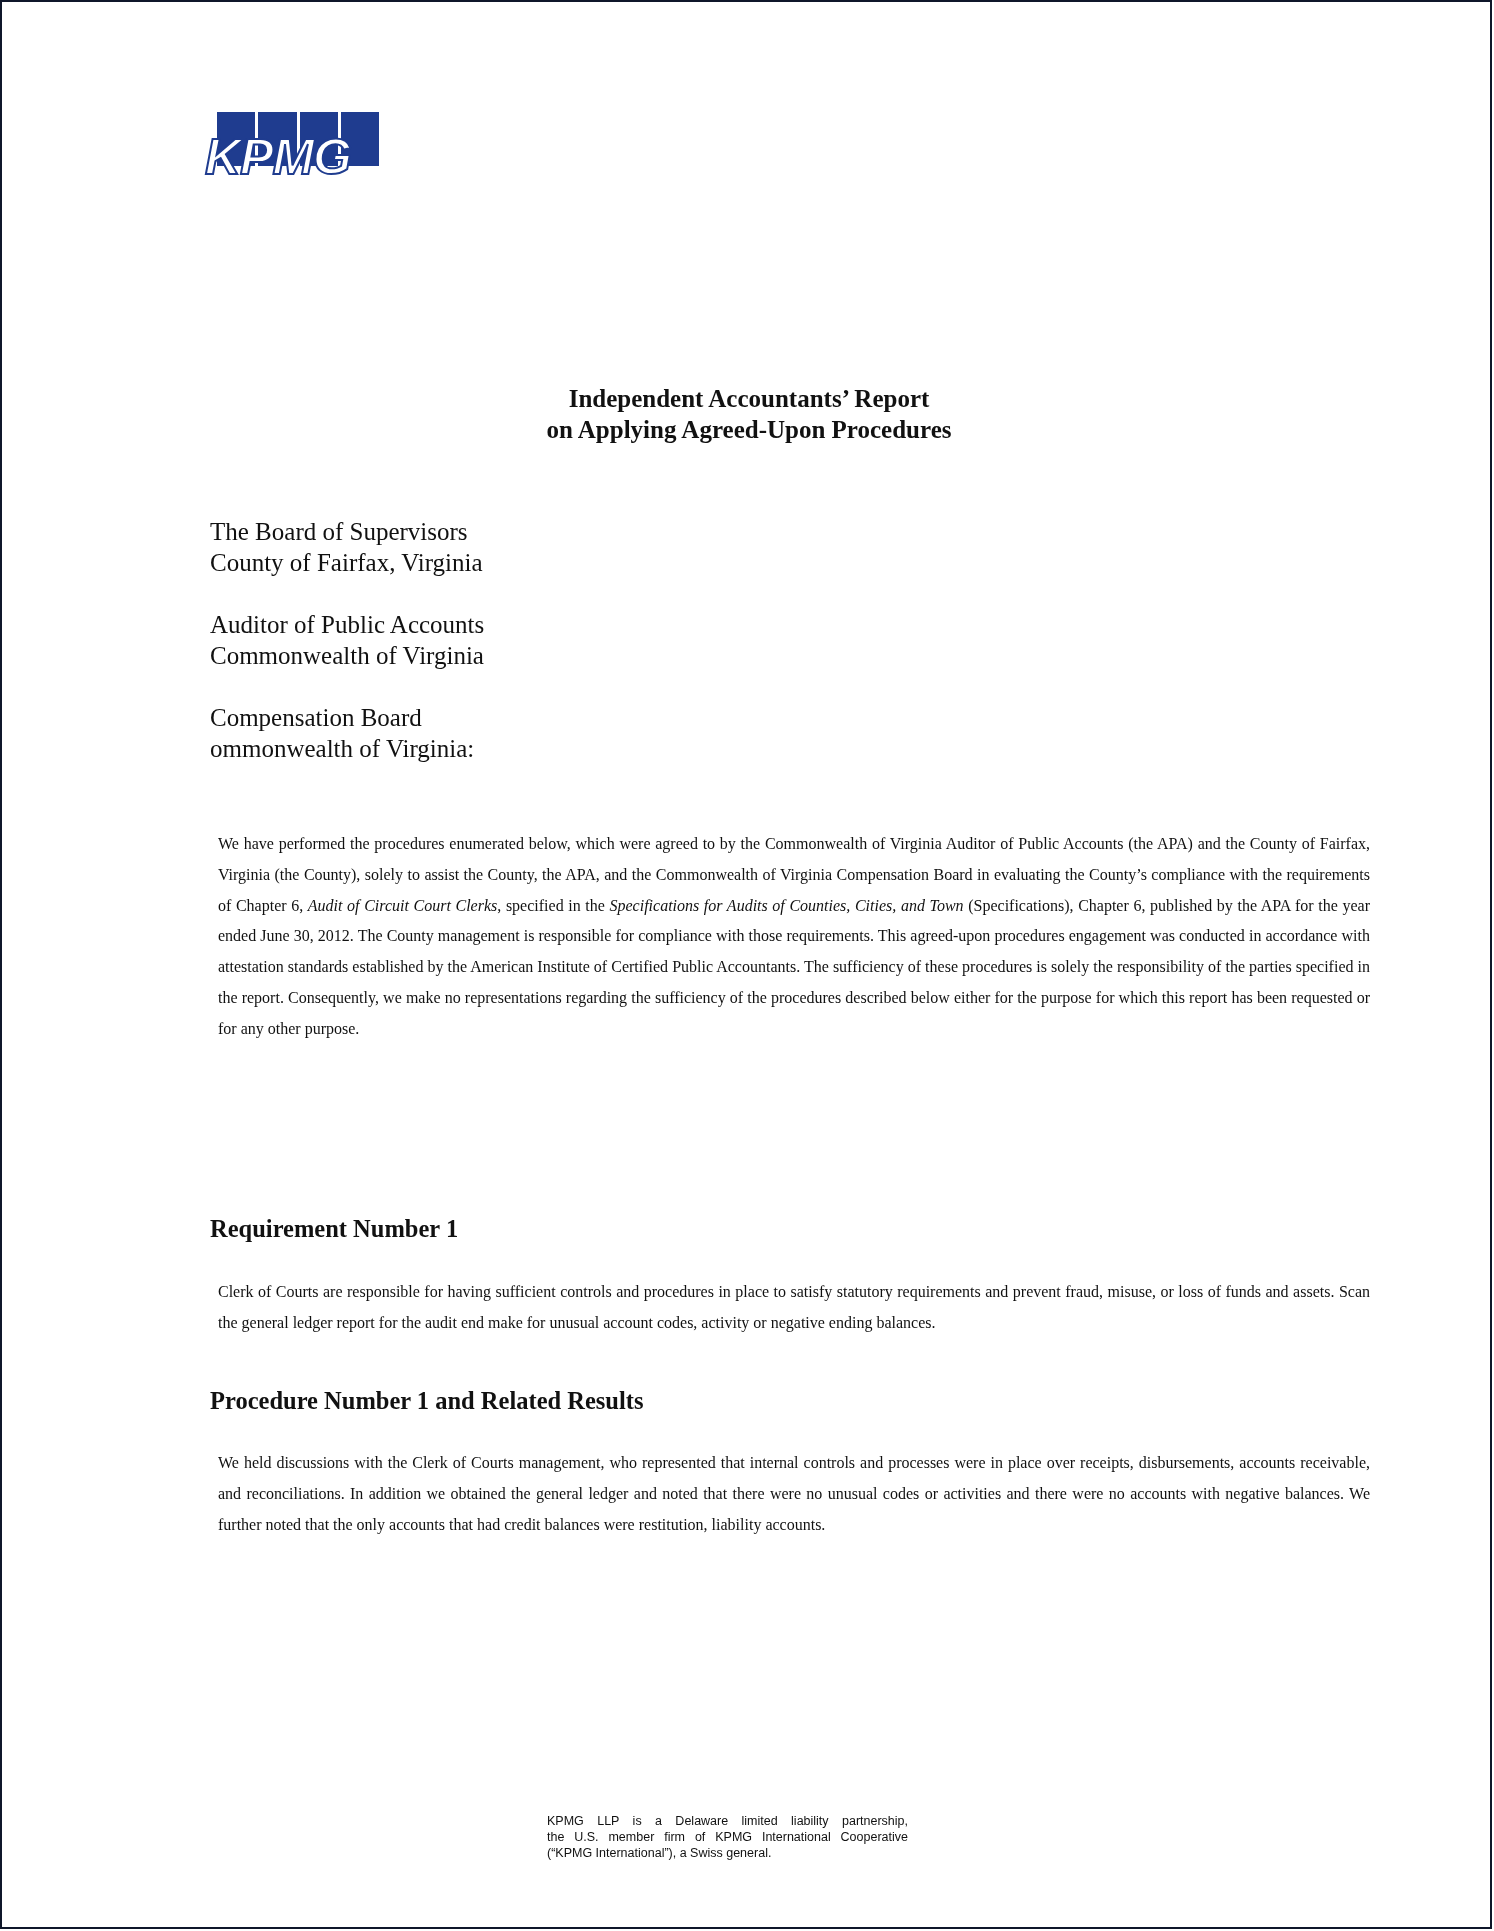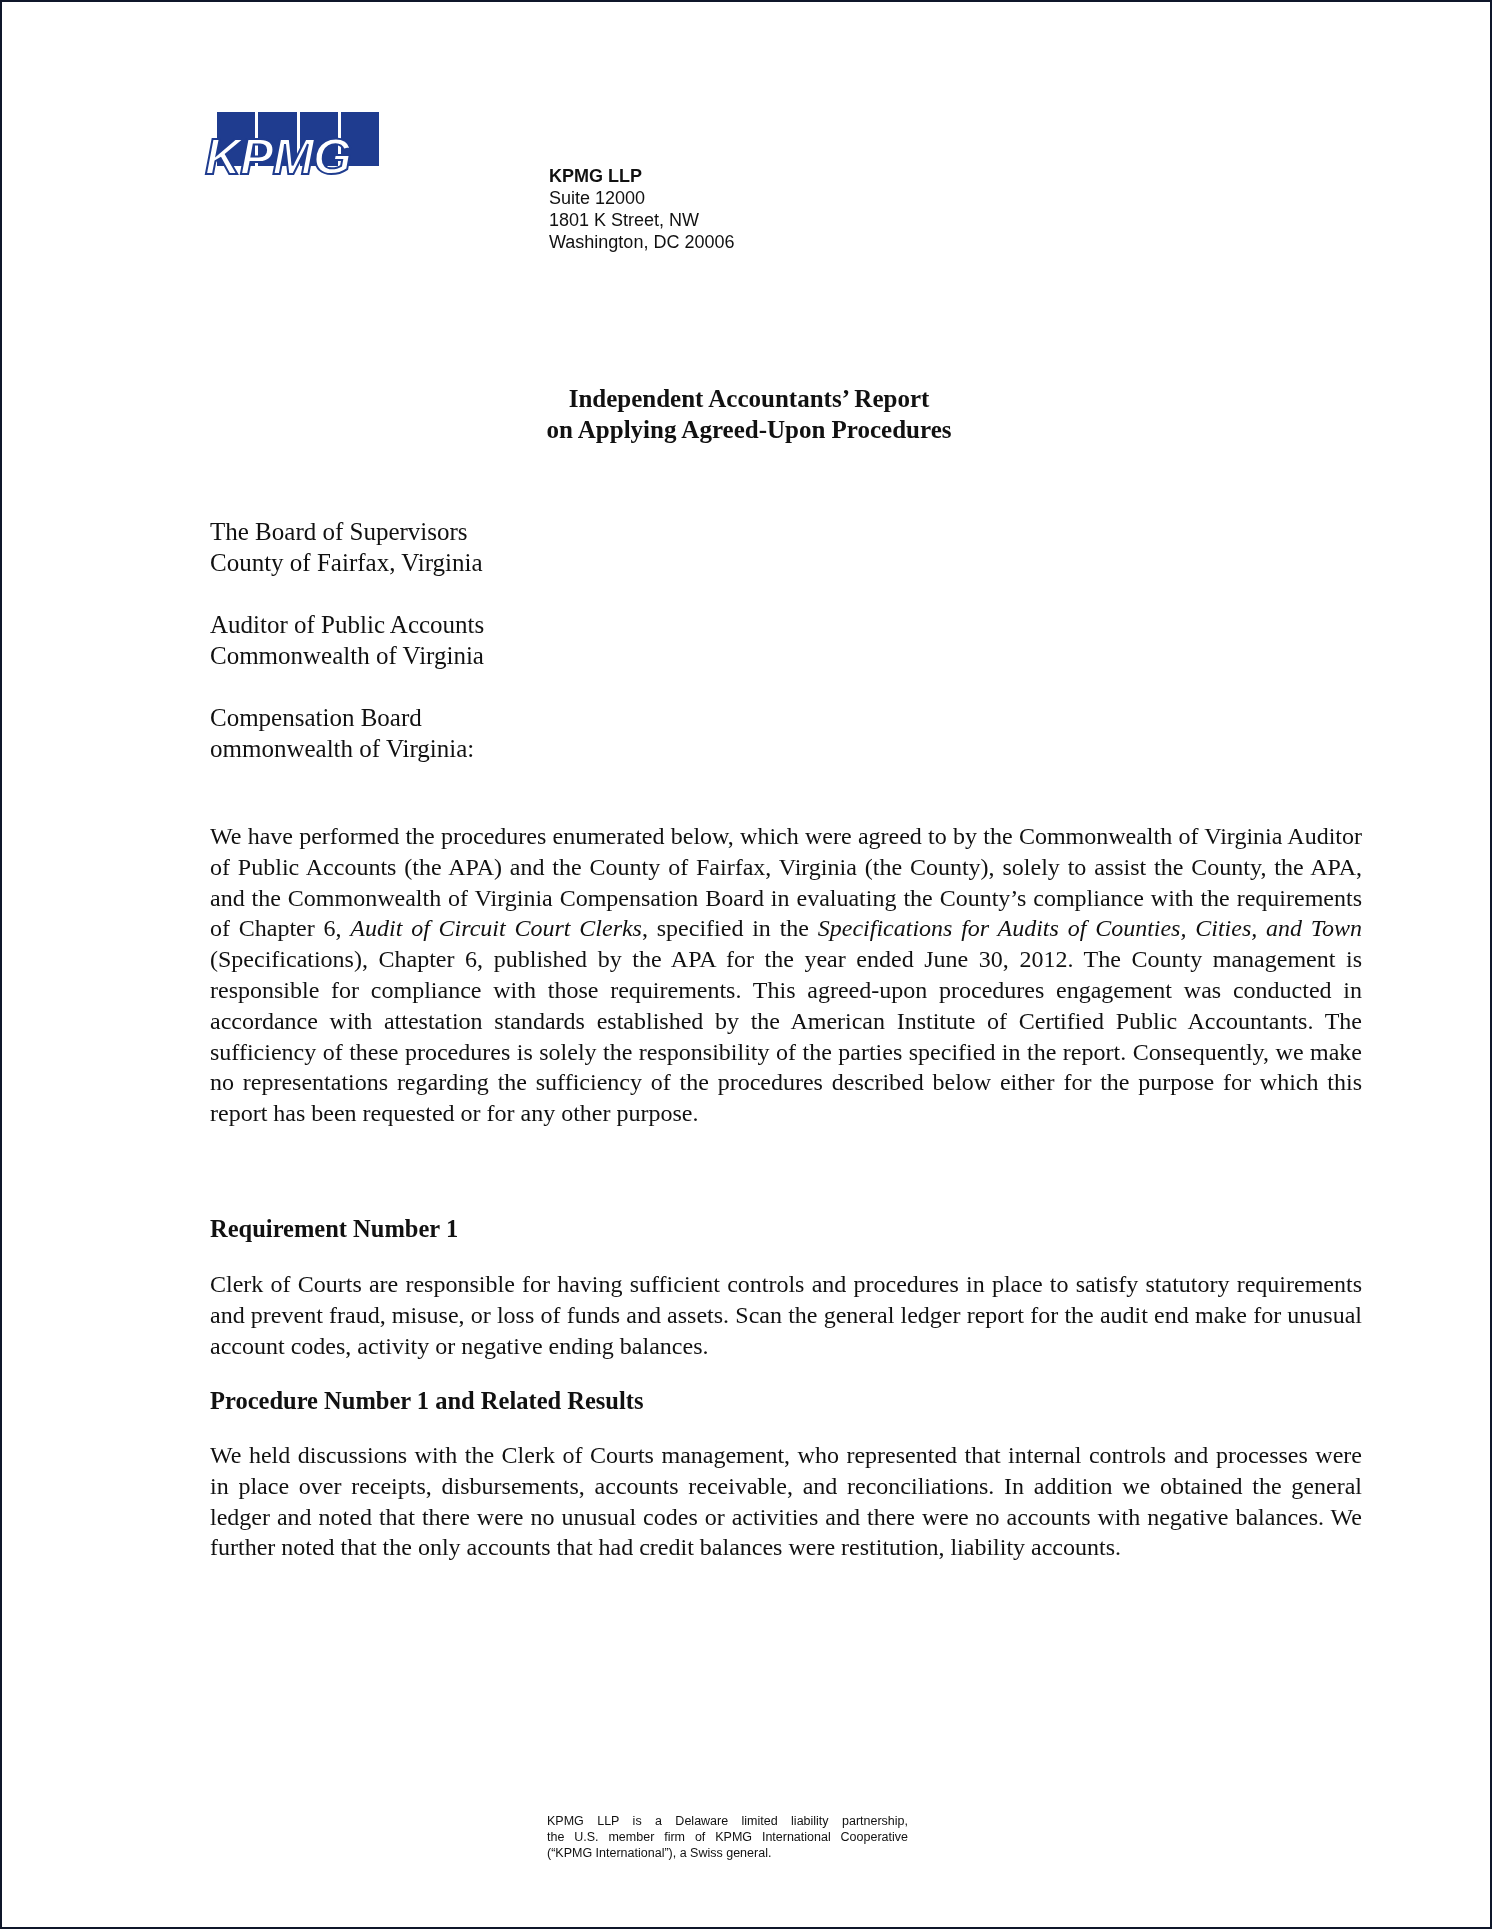--- a/index.html
+++ b/index.html
@@ -36,21 +36,21 @@
   }
 
   
   .addressees { position: absolute; left: 208px; top: 502px; font-size: 25px; line-height: 31px; margin-top: 12px; }
   .addressee-block { margin-bottom: 31px; }
   .addressee-block div { white-space: nowrap; }
 
   
   .body-text {
     position: absolute; left: 208px; width: 1152px;
-    font-size: 24px; line-height: 30.8px; text-align: justify; margin: 0;
+    font-size: 16px; line-height: 30.8px; text-align: justify; margin: 8px;
   }
   .p1 { top: 819px; }
   .req-heading { position: absolute; left: 208px; top: 1212px; font-size: 24.5px; font-weight: bold; line-height: 30px; }
   .p2 { top: 1267px; }
   .proc-heading { position: absolute; left: 208px; top: 1384px; font-size: 24.5px; font-weight: bold; line-height: 30px; }
   .p3 { top: 1438px; }
 
   
   .footer {
     position: absolute; left: 545px; width: 361px; top: 1811px;
@@ -67,26 +67,20 @@
   <div class="logo">
     <div class="blocks">
       <div class="block"></div>
       <div class="block"></div>
       <div class="block"></div>
       <div class="block"></div>
     </div>
     <div class="word">KPMG</div>
   </div>
 
-  <div class="address sans">
-    <div class="firm">KPMG LLP</div>
-    <div>Suite 12000</div>
-    <div>1801 K Street, NW</div>
-    <div>Washington, DC 20006</div>
-  </div>
 
   <div class="title serif">
     <div>Independent Accountants’ Report</div>
     <div>on Applying Agreed-Upon Procedures</div>
   </div>
 
   <div class="addressees serif">
     <div class="addressee-block">
       <div>The Board of Supervisors</div>
       <div>County of Fairfax, Virginia</div>

